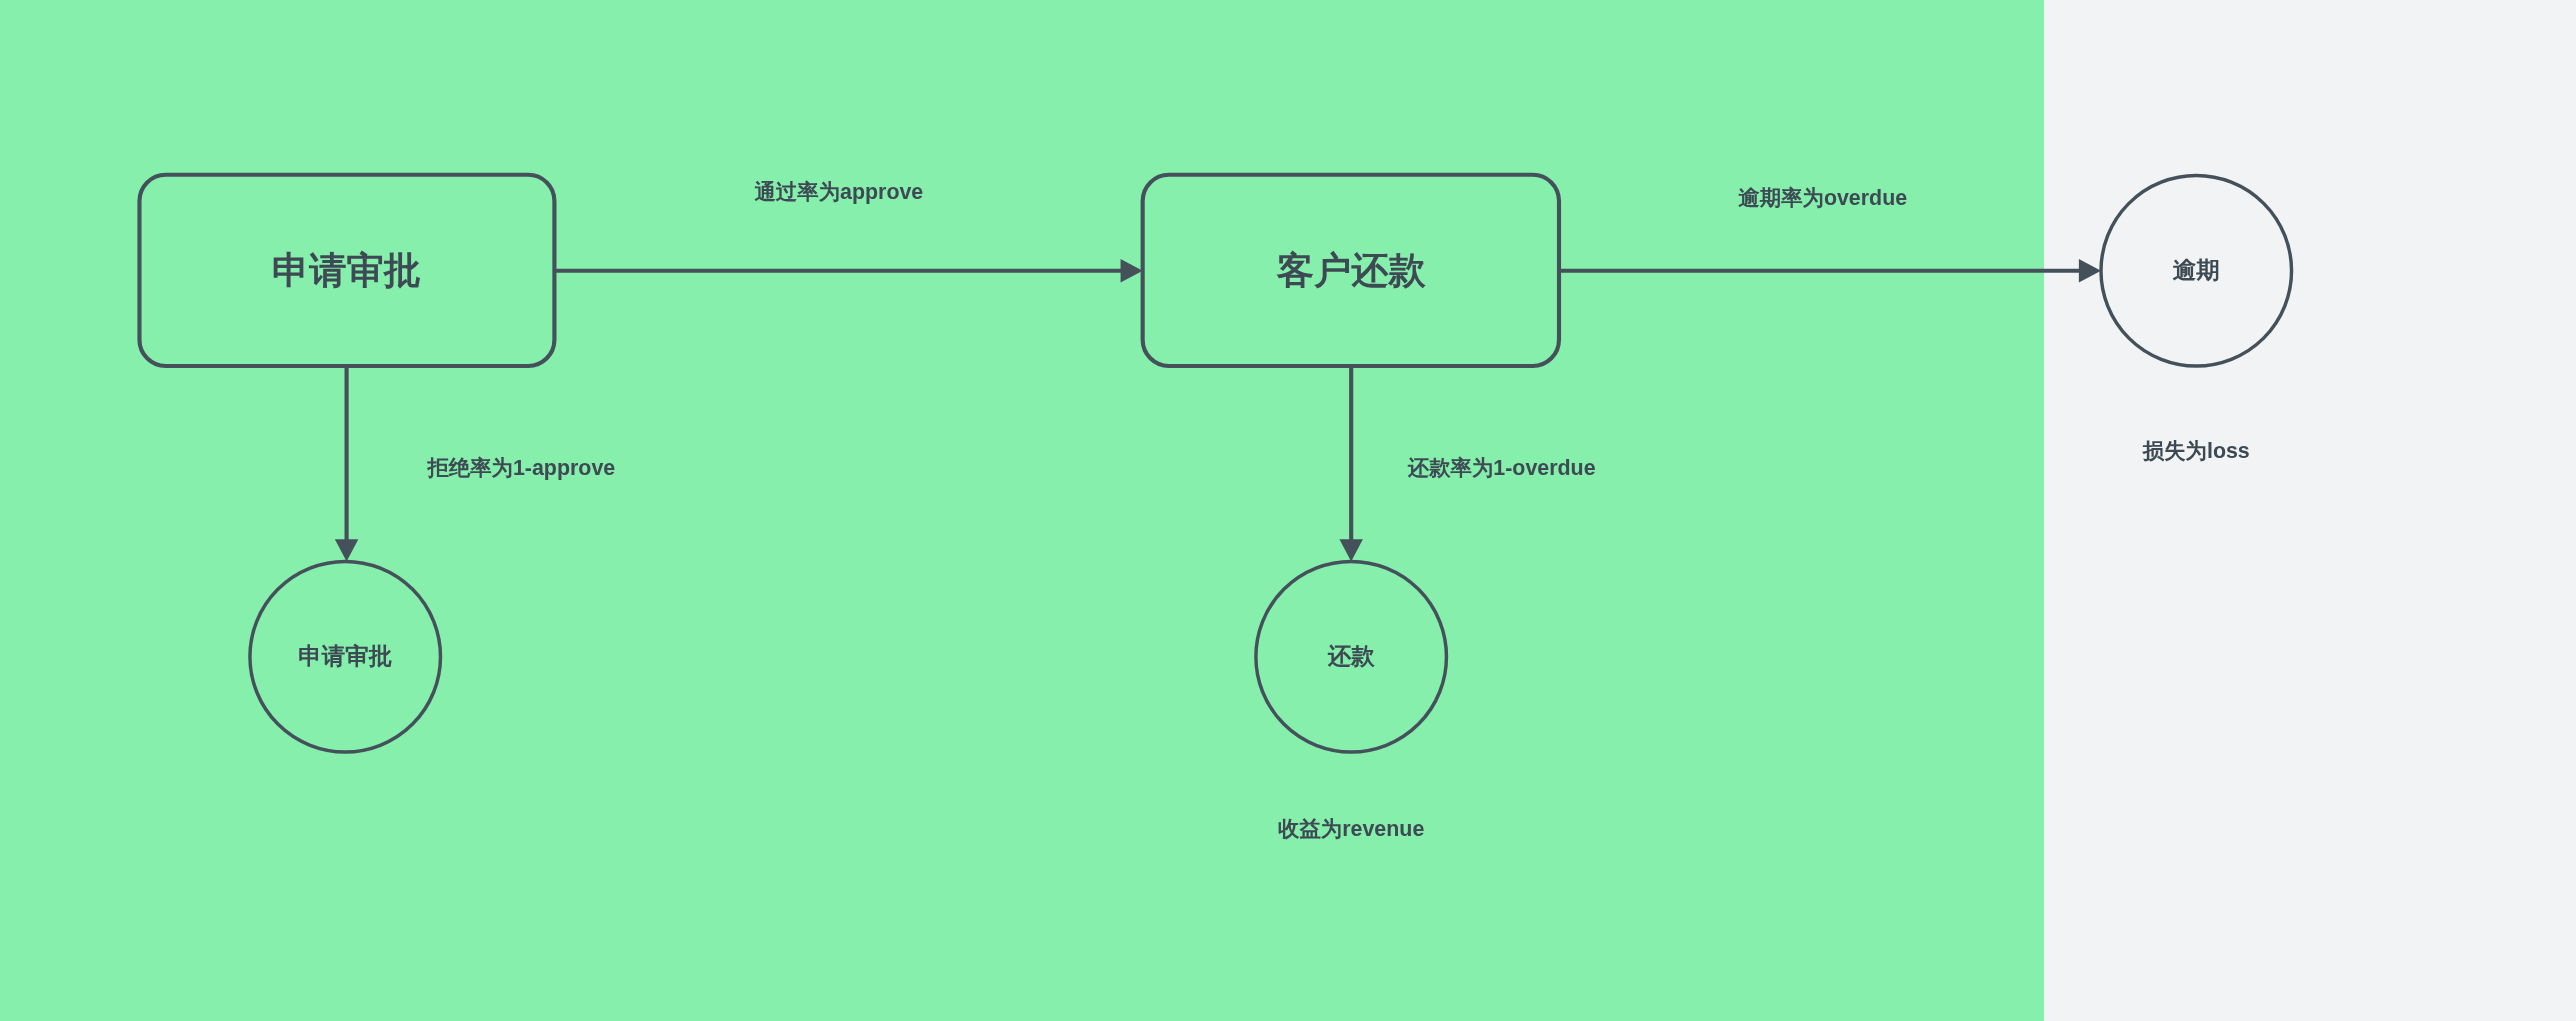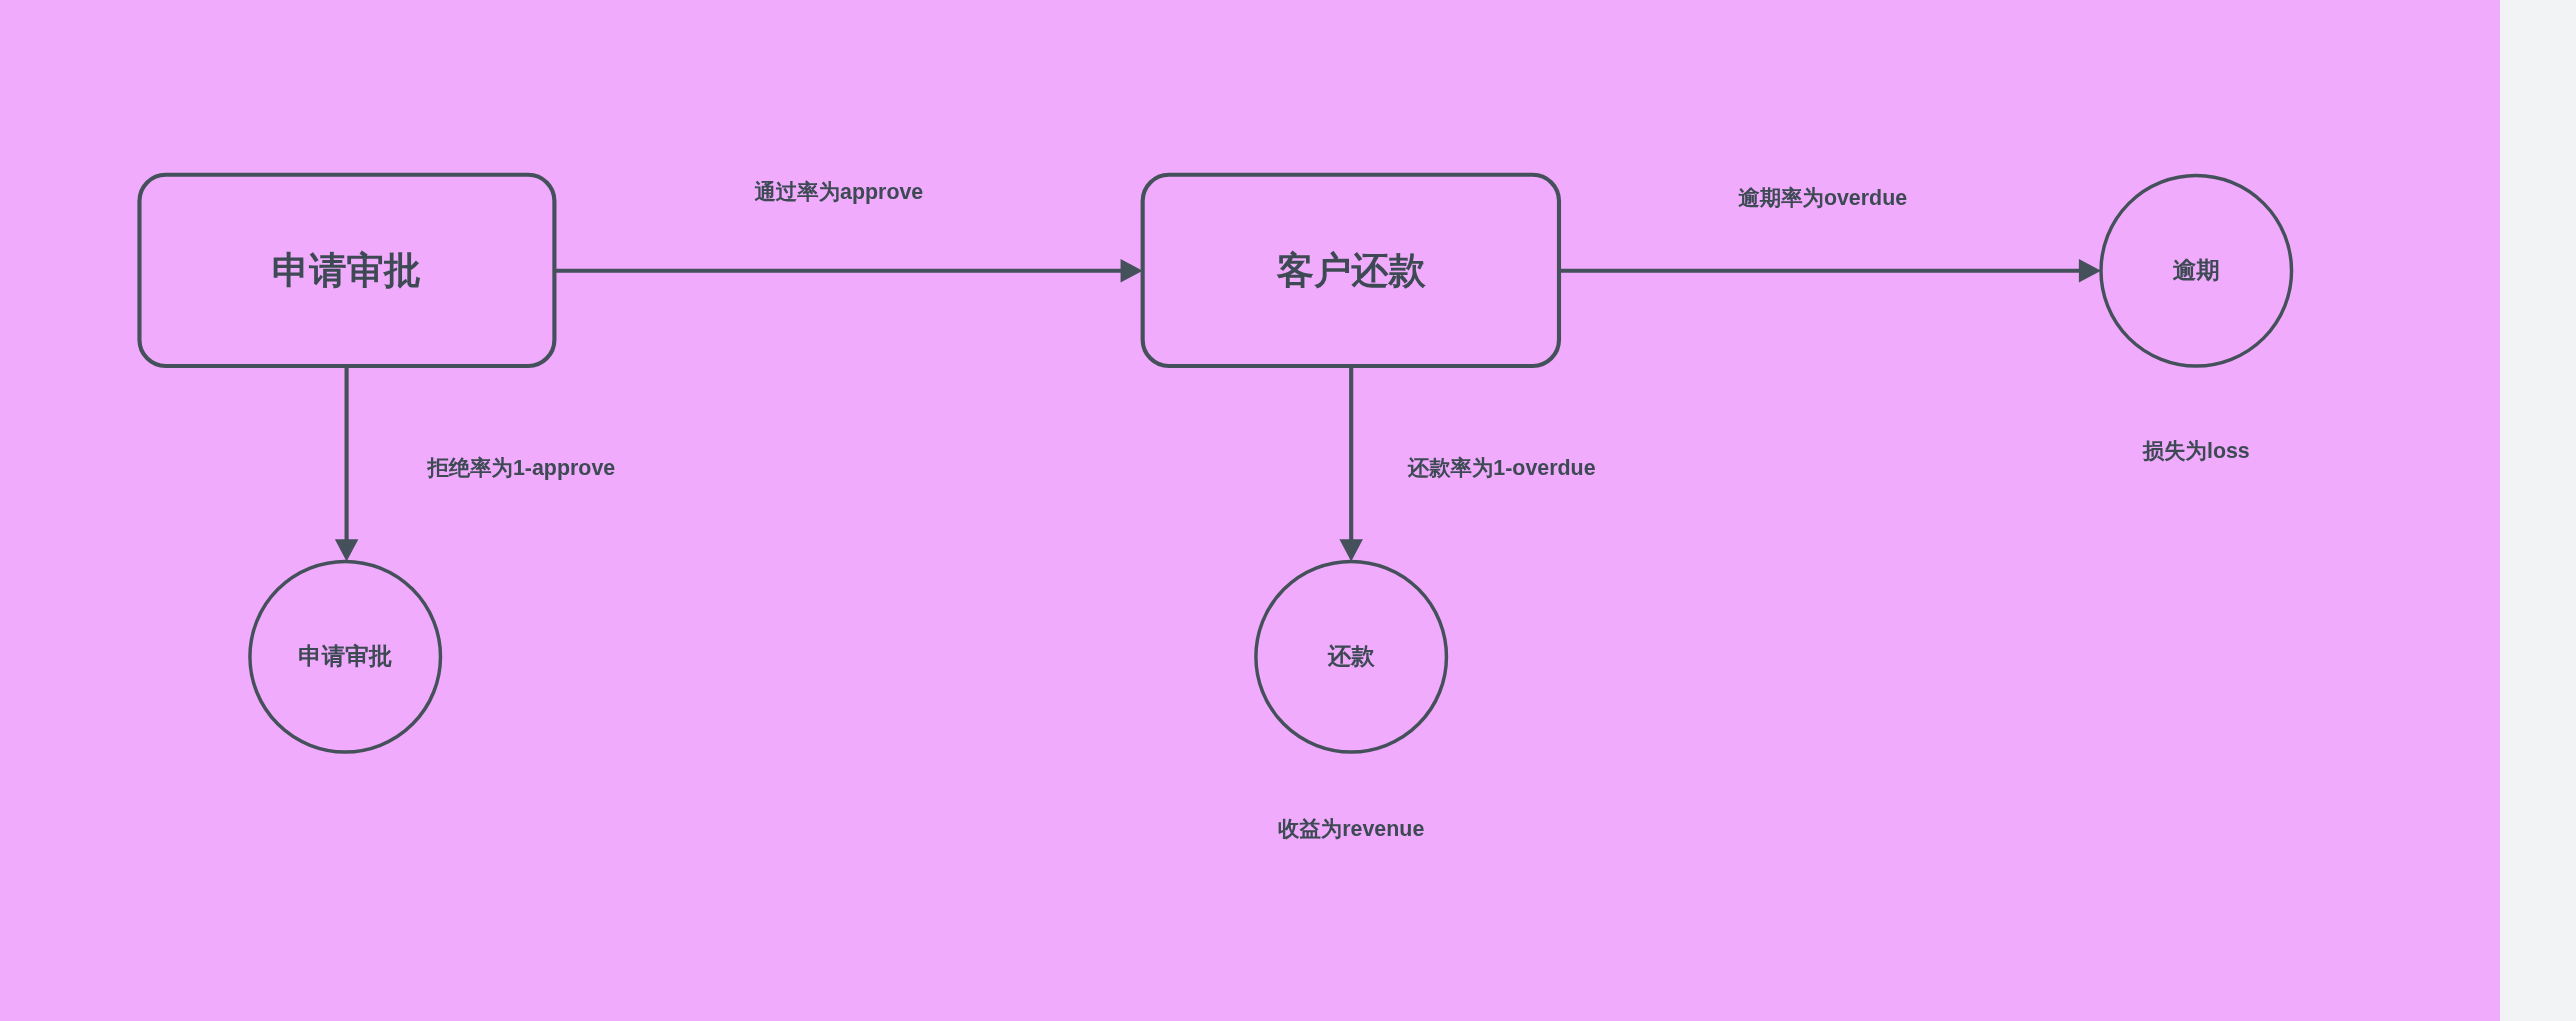--- a/index.html
+++ b/index.html
@@ -8,23 +8,23 @@
     background: #f1f3f4;
   }
   body {
     width: 2576px;
     height: 1022px;
     overflow: hidden;
     font-family: "Liberation Sans", "DejaVu Sans", sans-serif;
   }
   #diagram-root {
     position: relative;
-    width: 2500px;
+    width: 2044px;
     height: 1022px;
-    background: #f0abfc;
+    background: #86efac;
   }
   svg.flow-canvas {
     position: absolute;
     top: 0;
     left: 0;
     width: 2576px;
     height: 1022px;
     display: block;
   }
   .node-shape {

